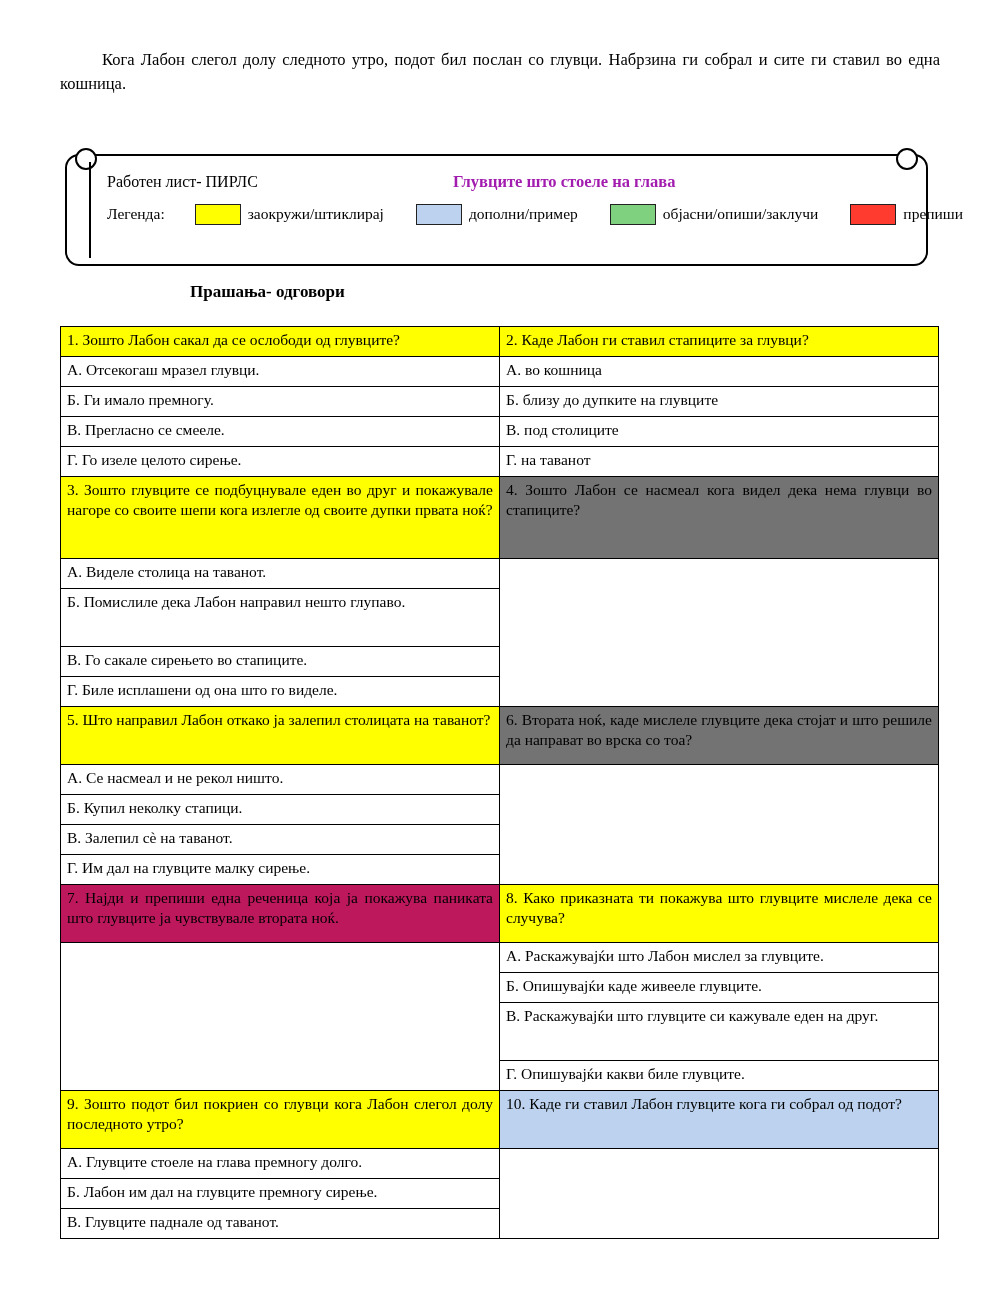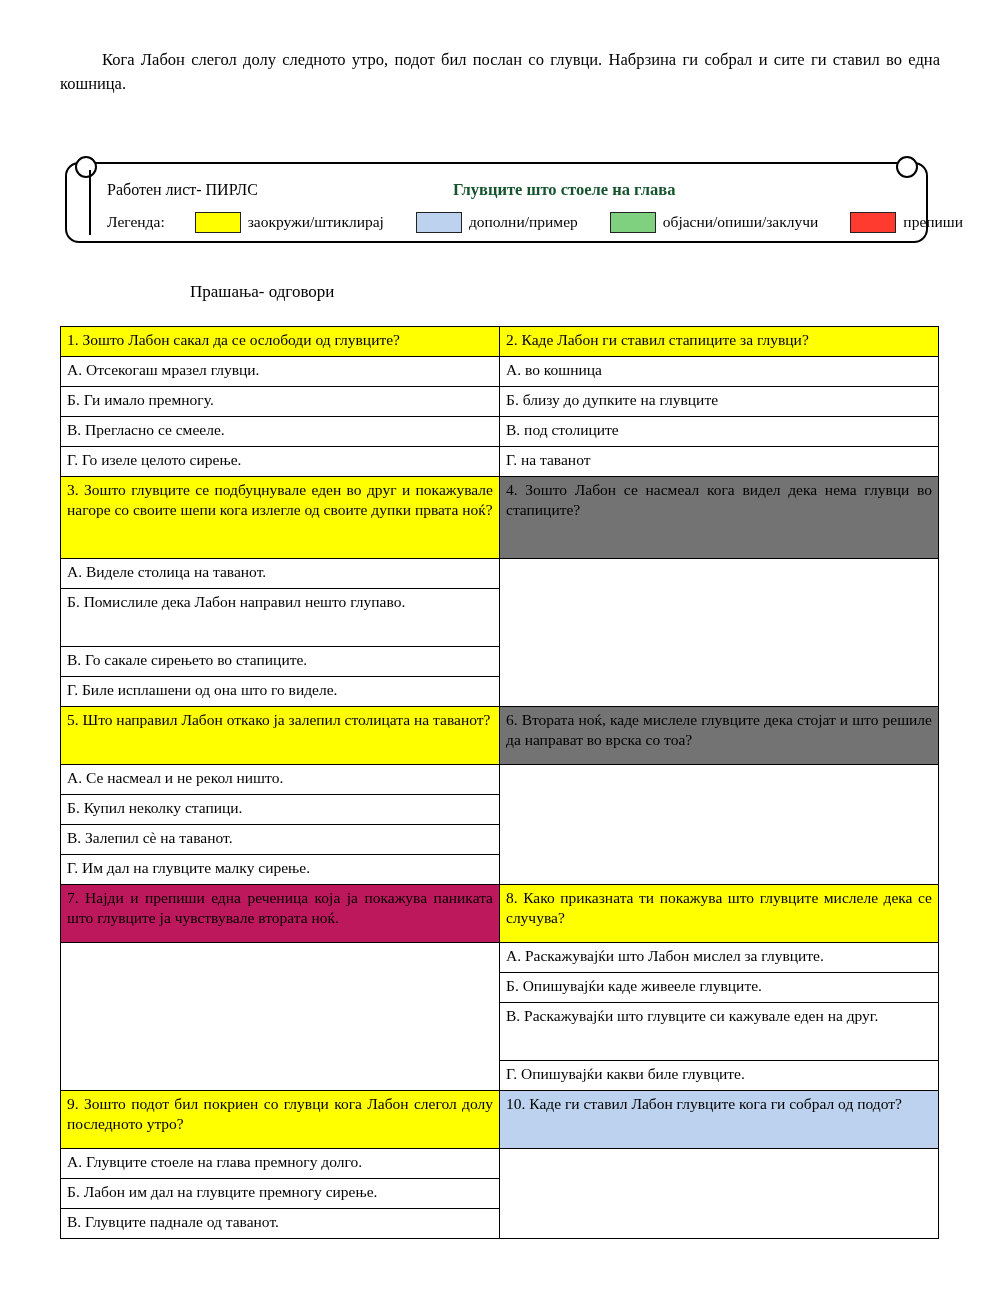--- a/index.html
+++ b/index.html
@@ -36,23 +36,23 @@
   }
   
   .ws-wrap {
     margin-top: 52px;
     position: relative;
     height: 108px;
   }
   .ws-box {
     position: absolute;
     left: 5px;
-    top: 14px;
+    top: 6px;
     right: 12px;
-    height: 81px;
+    height: 112px;
     border: 2px solid #000;
     border-radius: 14px 14px 14px 14px;
     box-sizing: border-box;
     background: #fff;
   }
   .ws-inner {
     position: absolute;
     left: 22px;
     top: 6px;
     right: 6px;
@@ -73,21 +73,21 @@
   .ws-clip-l { left: 8px; }
   .ws-clip-r { right: 8px; }
   .ws-title-row {
     display: flex;
     align-items: baseline;
     font-size: 16px;
     margin-bottom: 12px;
   }
   .ws-label { font-size: 16px; }
   .ws-title {
-    color: #14532d;
+    color: #a21caf;
     font-weight: bold;
     font-size: 16.5px;
     margin-left: 195px;
   }
   .legend-row {
     display: flex;
     align-items: center;
     font-size: 15.5px;
     gap: 16px;
   }
@@ -104,21 +104,21 @@
     display: flex;
     align-items: center;
     margin-right: 16px;
     white-space: nowrap;
   }
   
   .qa-heading {
     margin-top: 26px;
     margin-left: 130px;
     font-size: 17px;
-    font-weight: normal;
+    font-weight: bold;
     font-family: "Liberation Serif", serif;
   }
   
   table.qa {
     margin-top: 24px;
     border-collapse: collapse;
     width: 878px;
     table-layout: fixed;
     font-size: 15.5px;
     font-family: "Liberation Serif", serif;

